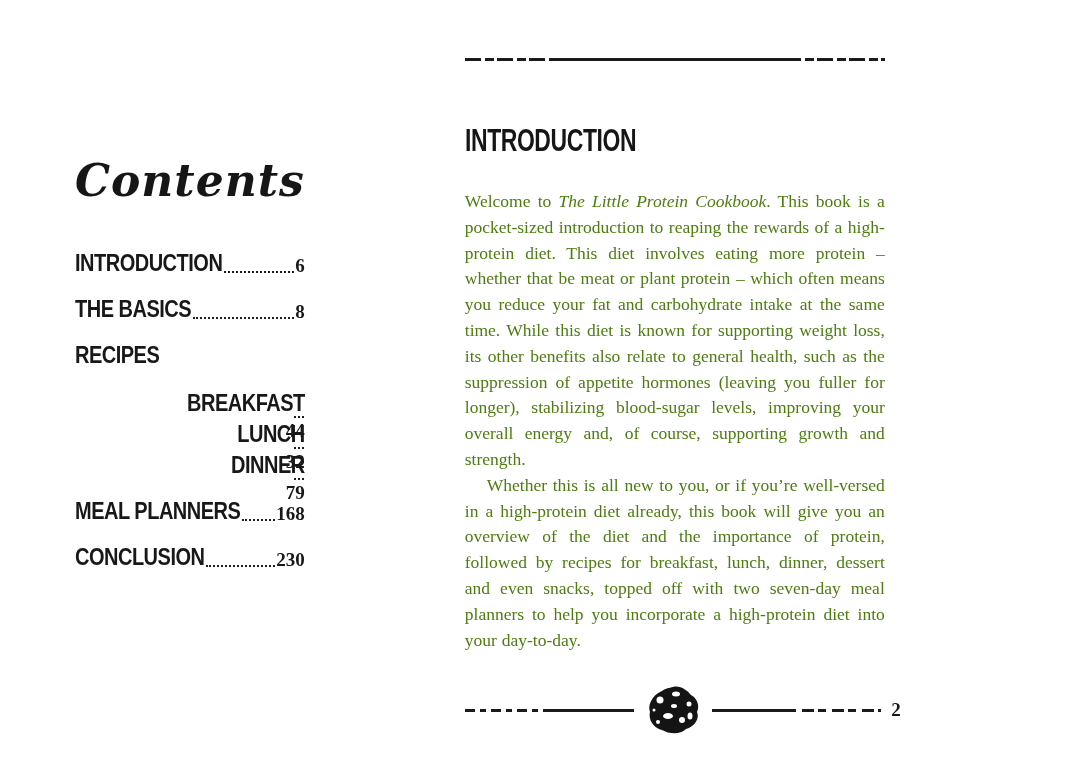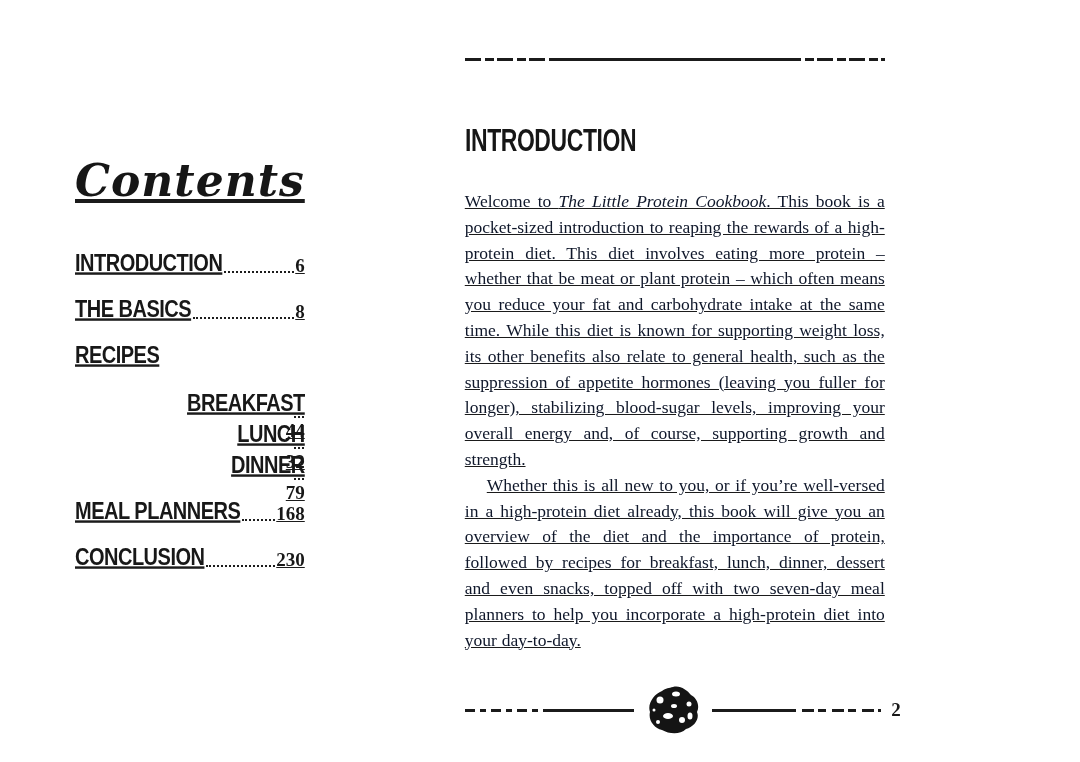--- a/index.html
+++ b/index.html
@@ -1,19 +1,19 @@
 <!DOCTYPE html>
 <html><head>
 <meta charset="utf-8">
 <style>
   * { margin:0; padding:0; box-sizing:border-box; }
   html,body { width:1080px; height:762px; background:#ffffff; overflow:hidden; }
   body { color:#1b1b1b; font-family:"Liberation Sans", sans-serif; }
 
-  .spread { position:relative; width:884px; height:762px; display:flex;text-decoration:underline; }
+  .spread { position:relative; width:884px; height:762px; display:flex; }
   .page { position:relative; width:540px; height:762px; }
   .page-left  { padding:0 90px 0 75px; }
   .page-right { padding:0 50px 0 70px; }
 
   
   .contents-title{
     margin-top:152px;
     text-align:center;
     font-family:"DejaVu Serif", serif;
     font-style:italic;
@@ -82,21 +82,21 @@
     white-space:nowrap;
   }
 
   .body-text{
     margin-top:30px;
     width:420px;
     font-family:"Liberation Serif", serif;
     font-size:17.5px;
     line-height:25.8px;
     text-align:justify;
-    color:#0f172a;
+    color:#4d7c0f;
     word-spacing:0.5px;
   }
   .body-text p { margin:0; }
   .body-text .p2 { text-indent:22px; }
   .book-title-italic { font-style:italic; }
 
   
   .page-footer{
     position:absolute;
     left:70px; right:34px; bottom:26px;

